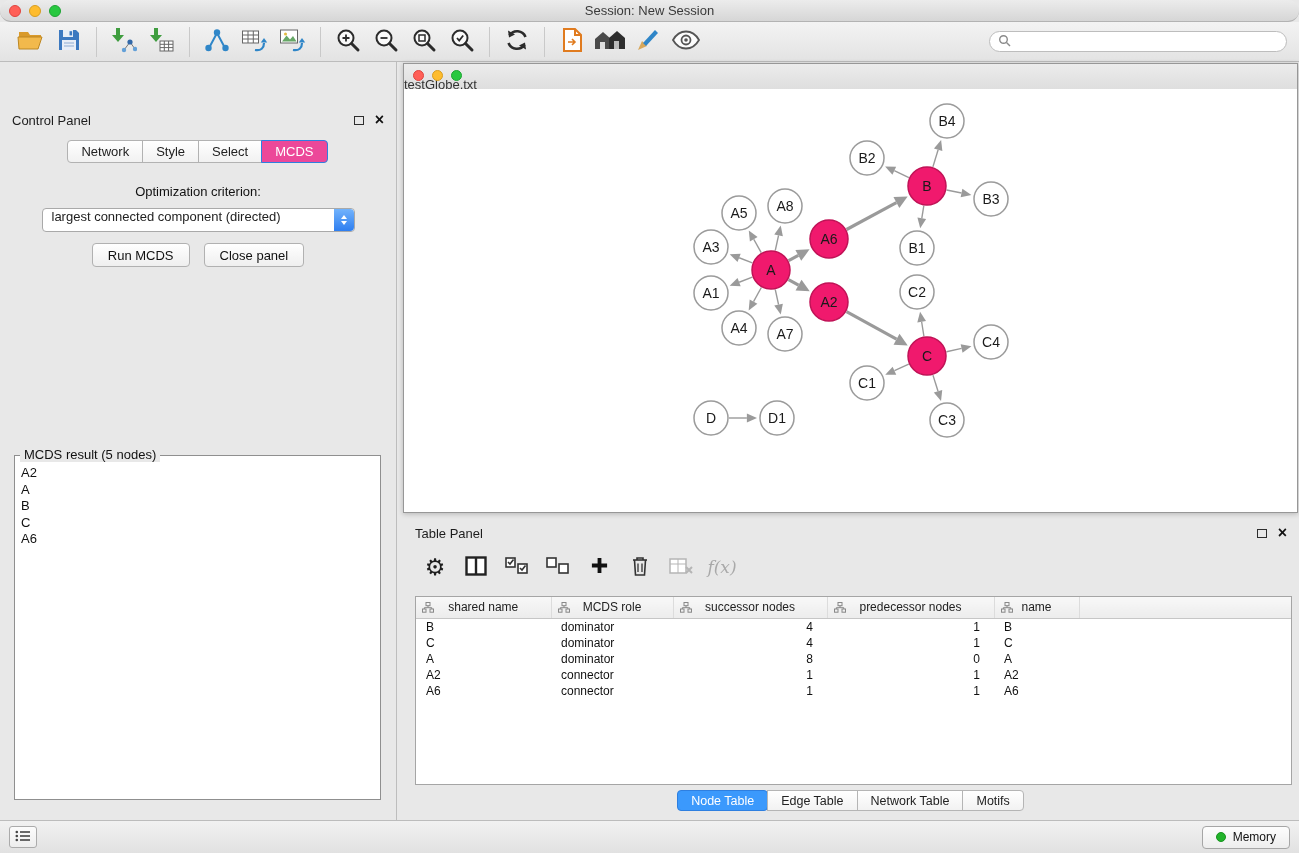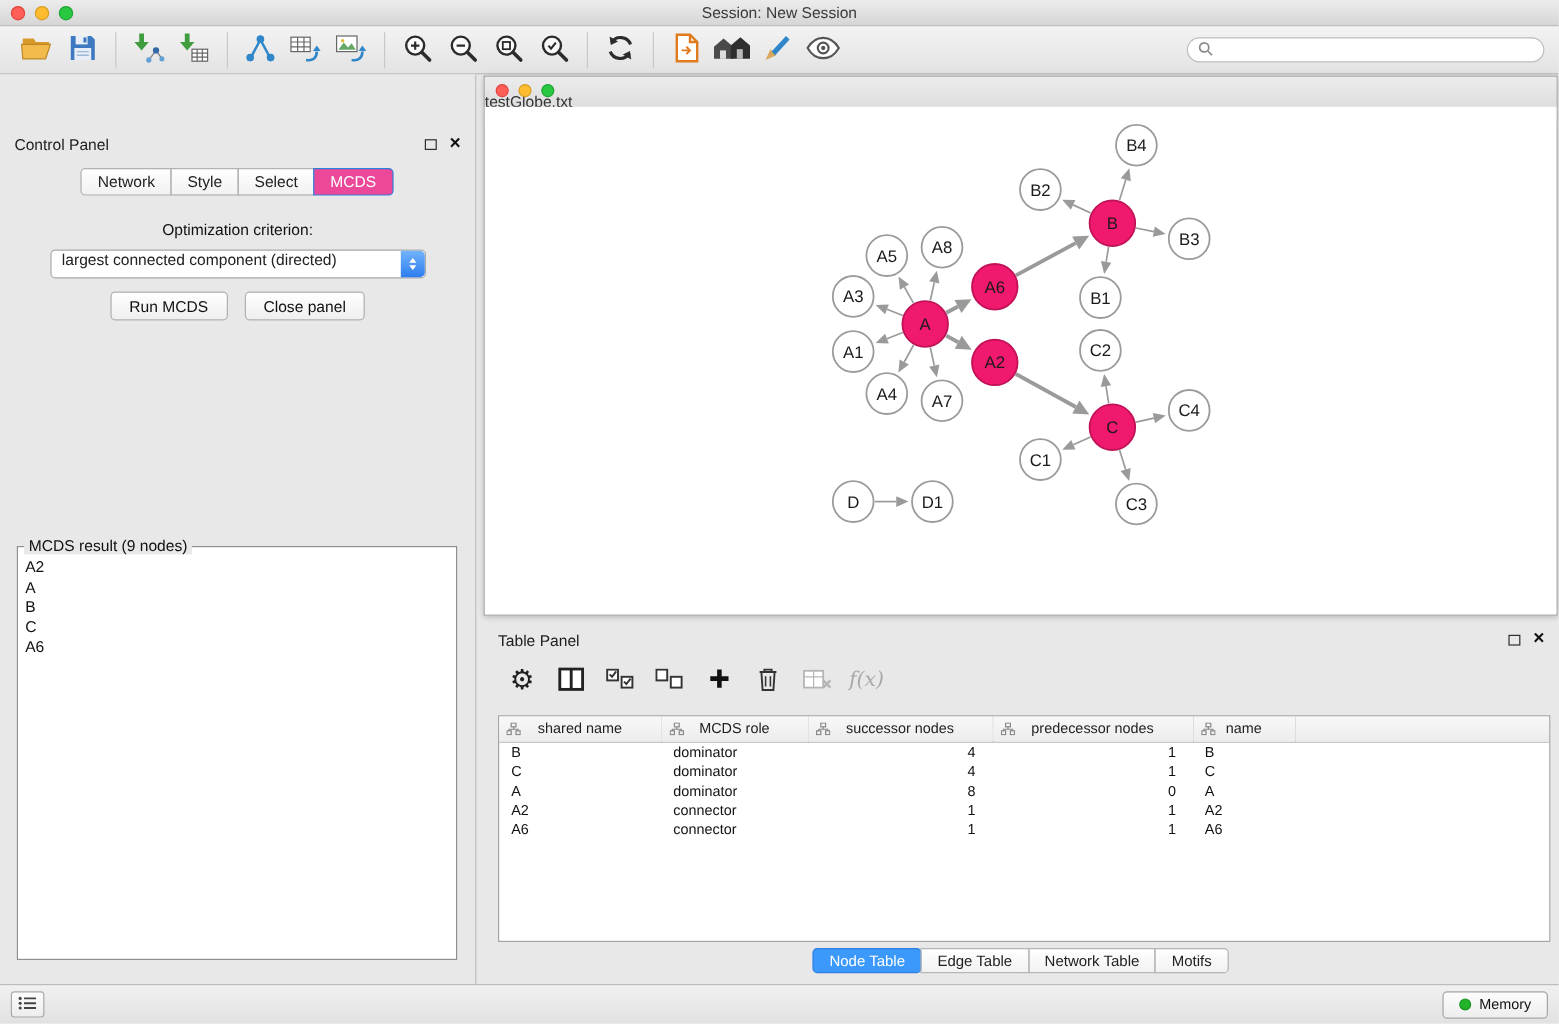--- a/index.html
+++ b/index.html
@@ -1,21 +1,21 @@
 <!DOCTYPE html>
 <html><head>
 <meta charset="utf-8">
 <style>
   *{margin:0;padding:0;box-sizing:border-box;}
   html,body{width:1299px;height:853px;}
   body{font-family:"Liberation Sans","DejaVu Sans",sans-serif;font-size:13px;color:#222;}
   .app{position:relative;width:1299px;height:853px;background:#e8e8e8;overflow:hidden;}
 
   
-  .titlebar{position:absolute;top:0;left:0;right:0;height:22px;background:linear-gradient(#ececec,#d6d6d6);border-bottom:1px solid #b3b3b3;display:flex;align-items:center;justify-content:center;font-size:13px;color:#3a3a3a;}
+  .titlebar{position:absolute;top:0;left:0;right:0;height:22px;background:linear-gradient(#ececec,#d6d6d6);border-bottom:1px solid #b3b3b3;display:flex;align-items:center;justify-content:center;font-size:13px;color:#3a3a3a;border-radius:11px;}
   .lights{position:absolute;left:9px;top:5px;display:flex;gap:8px;}
   .light{width:12px;height:12px;border-radius:50%;}
   .light.red{background:#ff5f57;border:0.5px solid #e0443e;}
   .light.yellow{background:#febc2e;border:0.5px solid #d89d20;}
   .light.green{background:#28c840;border:0.5px solid #1ea433;}
 
   
   .toolbar{position:absolute;top:22px;left:0;right:0;height:40px;background:linear-gradient(#f3f3f3,#e3e3e3);border-bottom:1px solid #bcbcbc;display:flex;align-items:center;padding:0 12px;}
   .tb-btn{width:38px;height:34px;display:flex;align-items:center;justify-content:center;background:none;border:none;cursor:pointer;flex:0 0 auto;}
   .tb-sep{width:1px;height:30px;background:#c9c9c9;margin:0 8px;flex:0 0 auto;}
@@ -256,21 +256,21 @@
       <span class="dropdown-stepper">
         <span class="tri-up"></span>
           <span class="tri-down"></span>
       </span>
     </div>
     <div class="cp-buttons">
       <button class="btn">Run MCDS</button>
       <button class="btn">Close panel</button>
     </div>
     <div class="result-box">
-      <span class="result-legend">MCDS result (9 nodes)</span>
+      <span class="result-legend">MCDS result (5 nodes)</span>
       <div class="result-items">
         <div class="result-item">A2</div>
         <div class="result-item">A</div>
         <div class="result-item">B</div>
         <div class="result-item">C</div>
         <div class="result-item">A6</div>
       </div>
     </div>
   </div>
 

